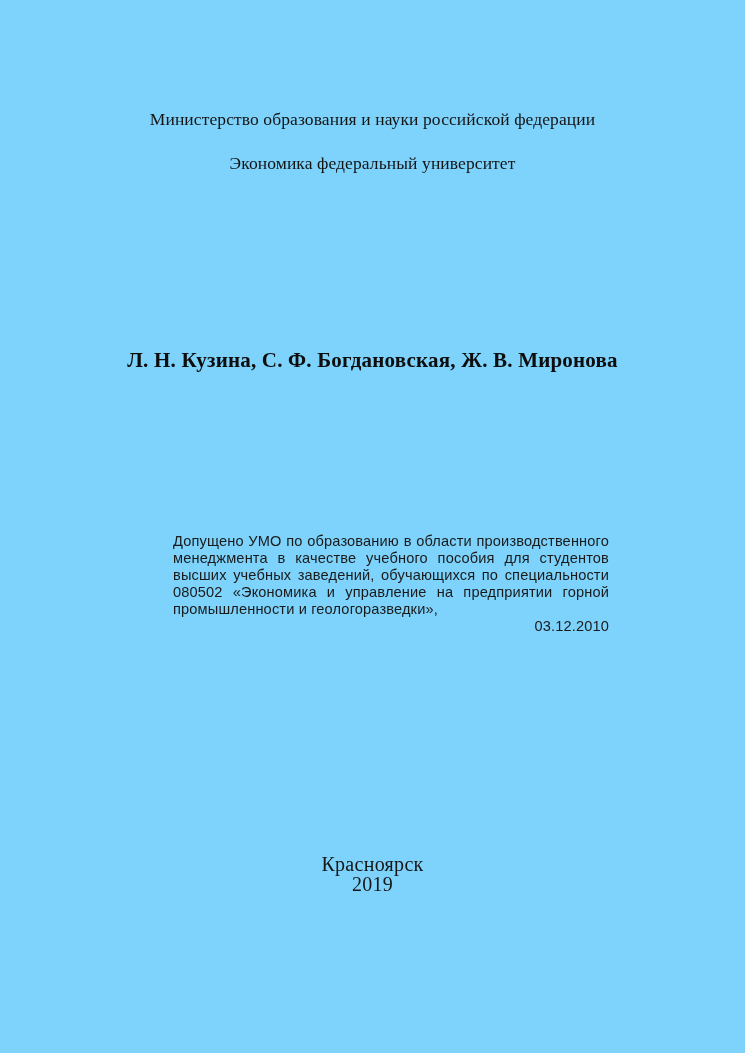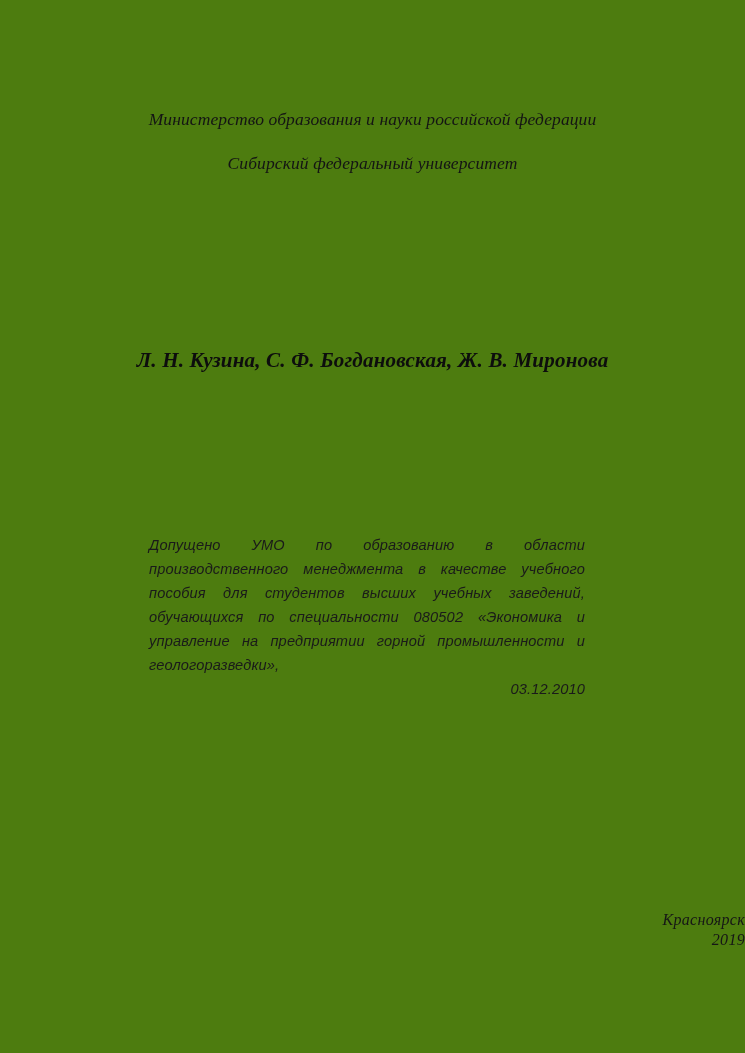--- a/index.html
+++ b/index.html
@@ -13,22 +13,21 @@
     position: relative;
     overflow: hidden;
     font-family: "Liberation Serif", "DejaVu Serif", serif;
     color: #000000;
     -webkit-font-smoothing: antialiased;
   }
 
   .page {
     position: absolute;
     inset: 0;
-    background: #4d7c0f;
-    font-style: italic;
+    background: #7dd3fc;
   }
 
   
   .masthead {
     position: absolute;
     top: 108px;
     left: 0;
     width: 745px;
     text-align: center;
   }
@@ -75,62 +74,62 @@
     color: #000000;
   }
   .booktitle-line {
     white-space: nowrap;
   }
 
   
   .approval {
     position: absolute;
     top: 533px;
-    left: 149px;
+    left: 173px;
     width: 436px;
     font-family: "Liberation Sans", "DejaVu Sans", sans-serif;
     font-size: 14.6px;
-    line-height: 24px;
+    line-height: 17px;
     letter-spacing: 0.15px;
     color: #1a1a1a;
   }
   .approval p {
     margin: 0;
     text-align: justify;
     text-justify: inter-word;
   }
   .approval .tail {
     text-align: right;
   }
 
   
   .imprint {
     position: absolute;
-    top: 910px;
+    top: 854px;
     left: 0;
     width: 745px;
-    text-align: right;
+    text-align: center;
     font-family: "Liberation Serif", "DejaVu Serif", serif;
-    font-size: 16px;
+    font-size: 20px;
     line-height: 20px;
     letter-spacing: 0.3px;
     color: #161616;
   }
   .imprint div {
     white-space: nowrap;
   }
 </style>
 </head>
 <body>
 
 <div class="page">
 
   <div class="masthead">
     <div class="masthead-line">Министерство образования и науки российской федерации</div>
-    <div class="masthead-line second">Сибирский федеральный университет</div>
+    <div class="masthead-line second">Экономика федеральный университет</div>
   </div>
 
   <div class="authors">Л. Н. Кузина, С. Ф. Богдановская, Ж. В. Миронова</div>
 
 
   <div class="approval">
     <p>Допущено УМО по образованию в области производственного менеджмента в качестве учебного пособия для студентов высших учебных заведений, обучающихся по специальности 080502 «Экономика и управление на предприятии горной промышленности и геологоразведки»,</p>
     <p class="tail">03.12.2010</p>
   </div>
 

